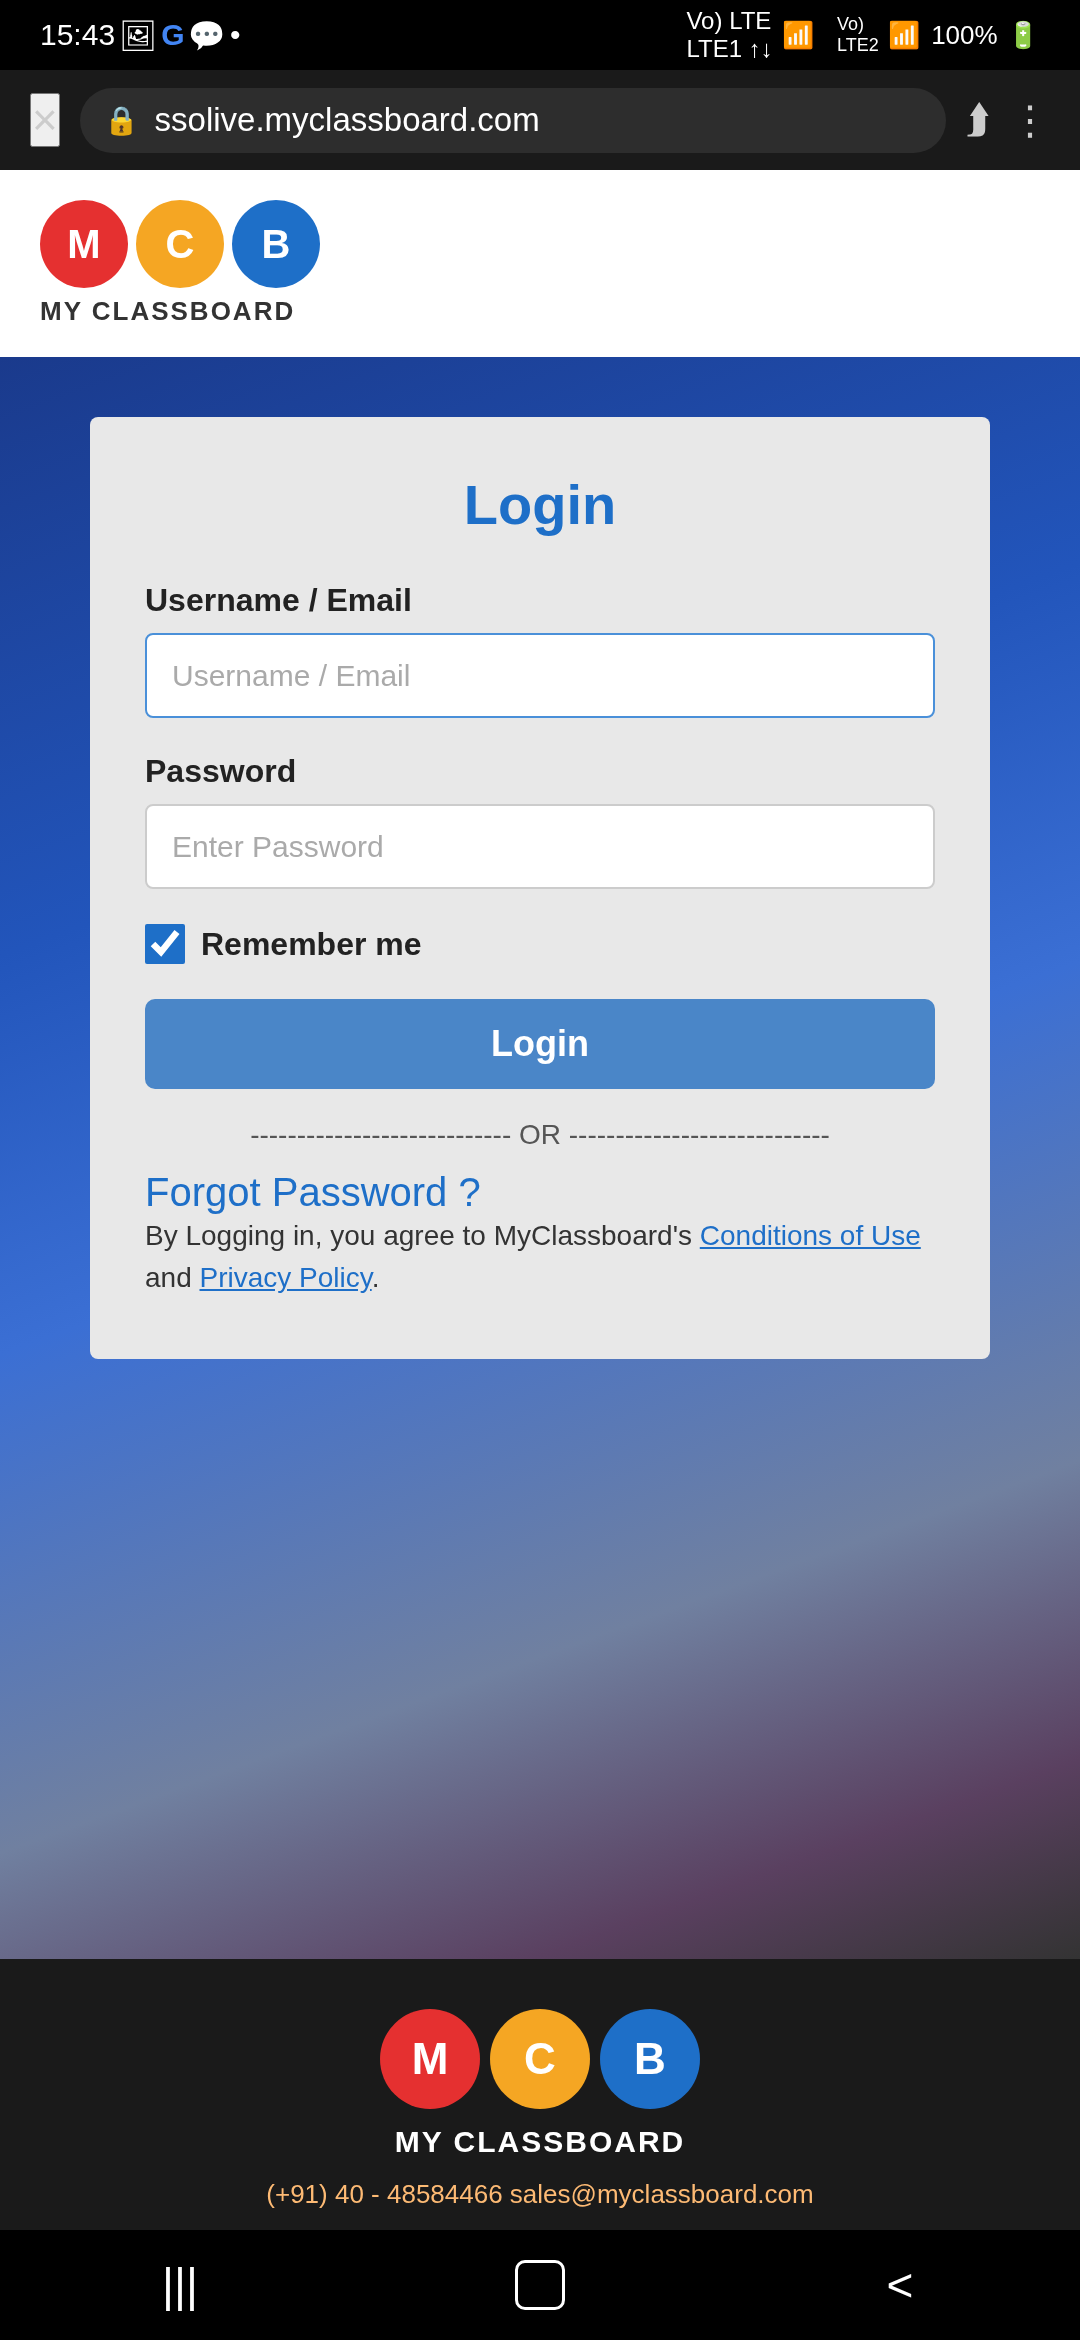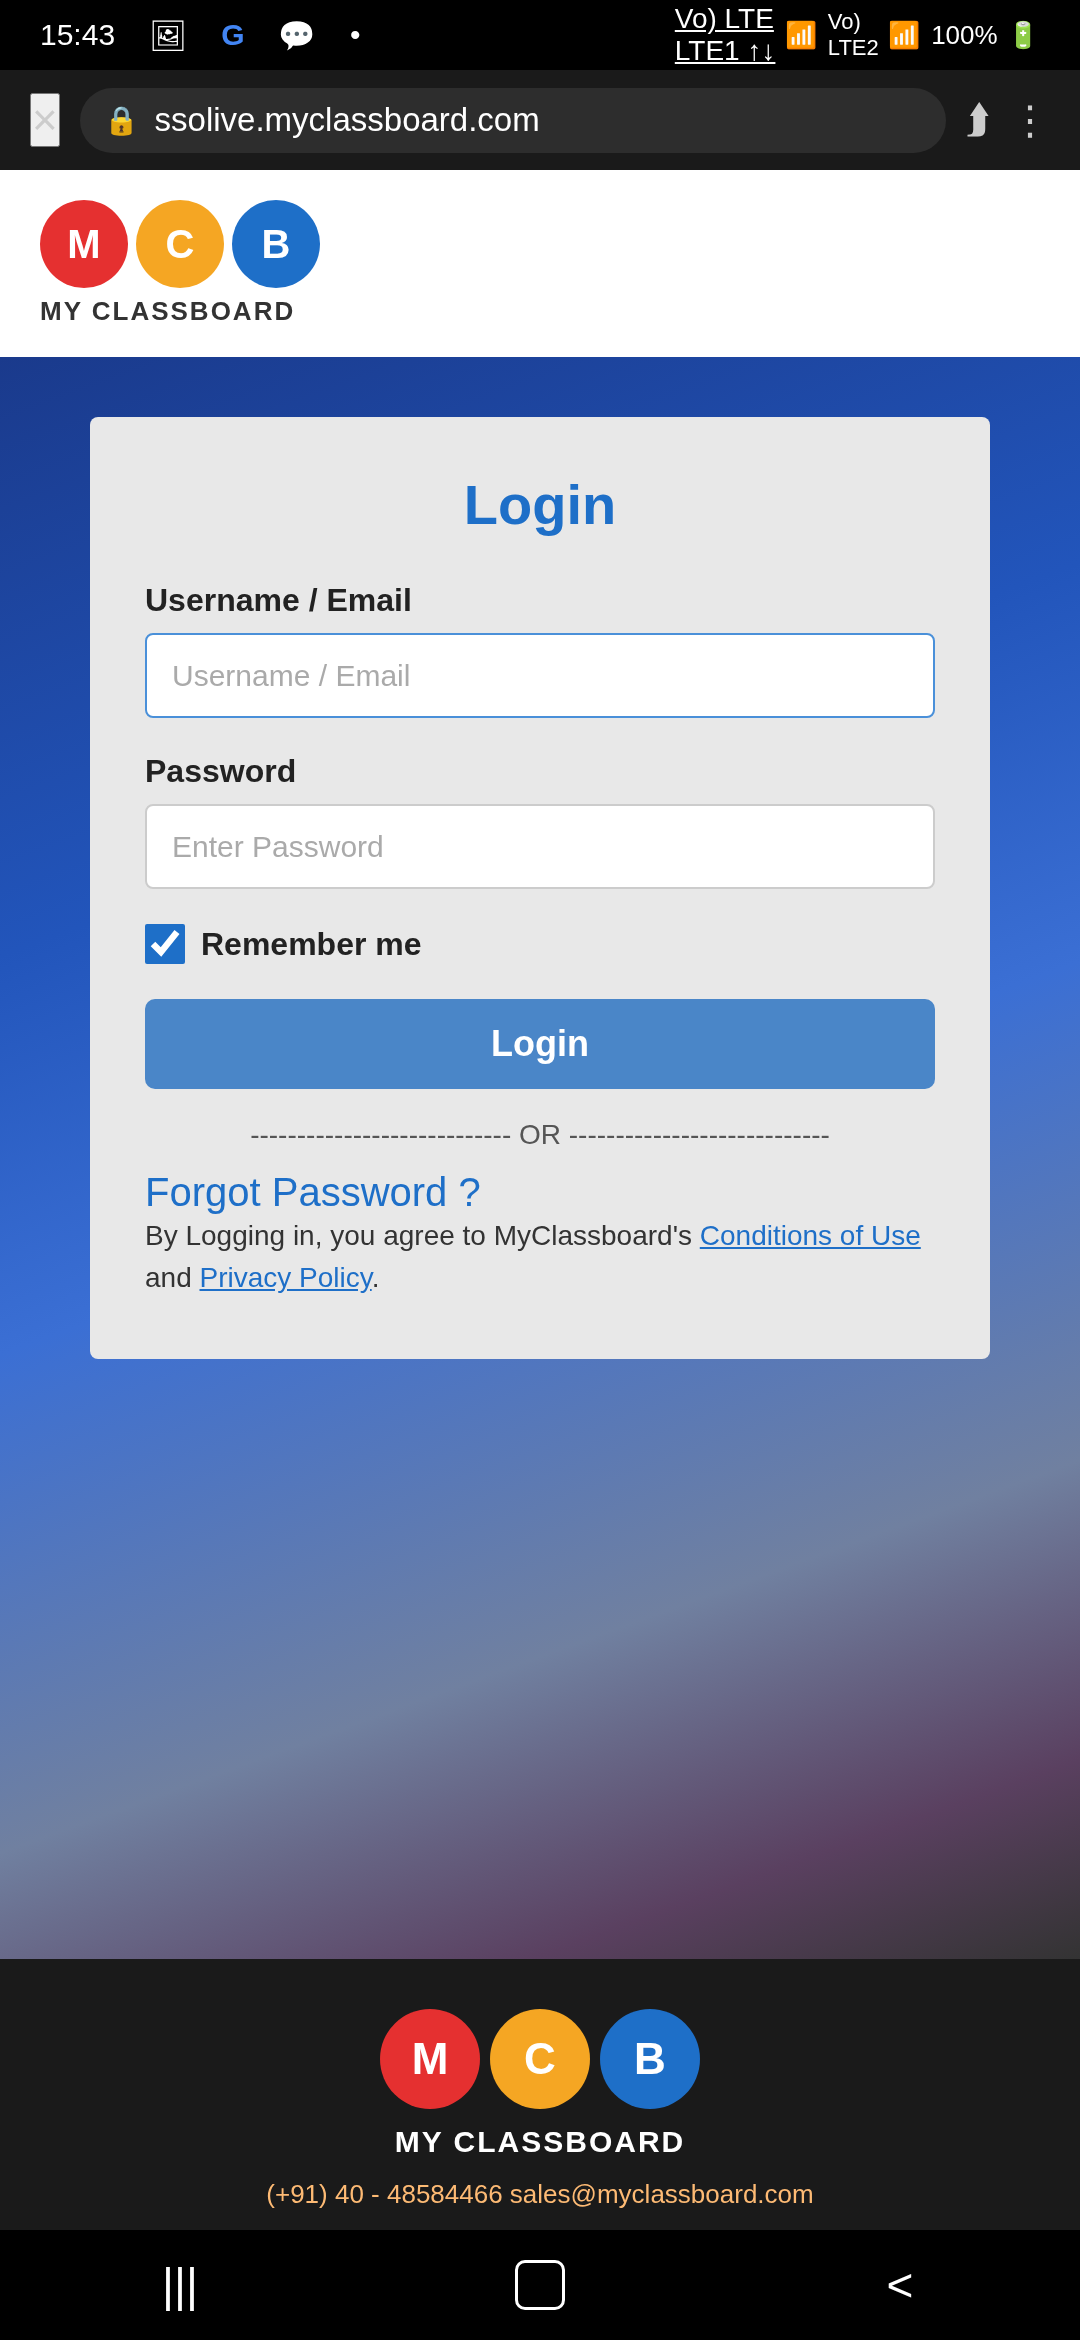--- a/index.html
+++ b/index.html
@@ -23,21 +23,21 @@
       align-items: center;
       justify-content: space-between;
       padding: 0 40px;
       font-size: 30px;
       flex-shrink: 0;
     }
 
     .status-left {
       display: flex;
       align-items: center;
-      gap: 34px;
+      gap: 4px;
     }
 
     .status-right {
       display: flex;
       align-items: center;
       gap: 10px;
       font-size: 26px;
     }
 
     
@@ -335,23 +335,23 @@
 
 <div class="status-bar">
   <div class="status-left">
     <span>15:43</span>
     <span>🖼</span>
     <span style="color:#4285F4;font-weight:bold;">G</span>
     <span>💬</span>
     <span>•</span>
   </div>
   <div class="status-right">
-    <span style="font-size:28px;text-decoration:underline;">Vo) LTE<br>LTE1 ↑↓</span>
+    <span style="font-size:24px;">Vo) LTE<br>LTE1 ↑↓</span>
     <span>📶</span>
-    <span style="font-size:22px;">Vo)<br>LTE2</span>
+    <span style="font-size:18px;margin-left:12px;">Vo)<br>LTE2</span>
     <span>📶</span>
     <span>100%</span>
     <span>🔋</span>
   </div>
 </div>
 
 <div class="browser-bar">
   <button class="browser-close-btn">×</button>
   <div class="browser-url-bar">
     <span class="lock-icon">🔒</span>

